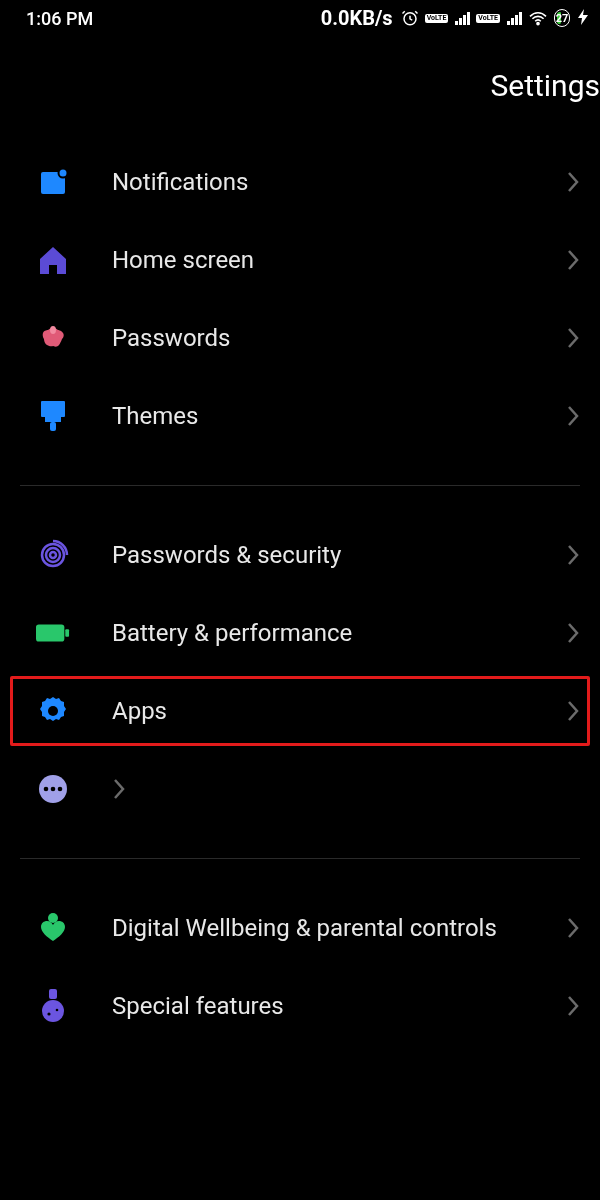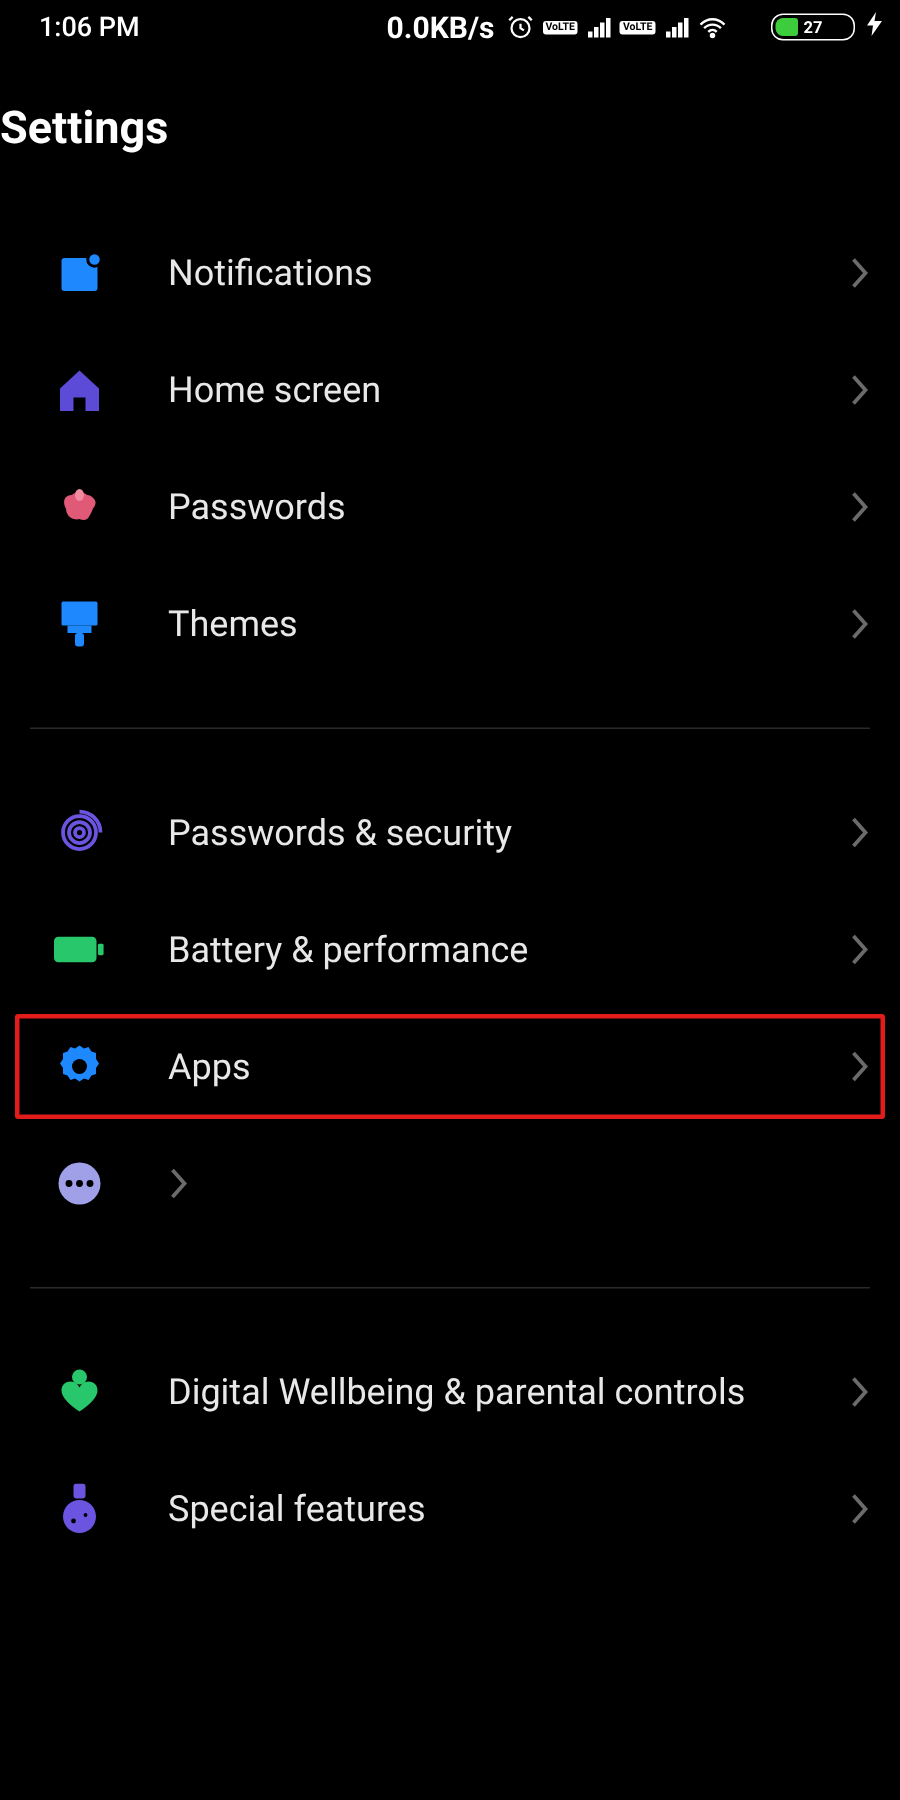--- a/index.html
+++ b/index.html
@@ -51,43 +51,42 @@
   .sig-bars span:nth-child(1){height:4px;}
   .sig-bars span:nth-child(2){height:7px;}
   .sig-bars span:nth-child(3){height:10px;}
   .sig-bars span:nth-child(4){height:13px;}
   .wifi-icon svg { display:block; }
   .battery {
     display: inline-flex;
     border: 1.5px solid #fff;
     border-radius: 8px;
     height: 18px;
-    width: 56px;
+    width: 16px;
     position: relative;
     padding: 2px;
     font-size: 10px;
     font-weight: 700;
     color: #fff;
     justify-content: center;
-    margin-left: 23px;
   }
   .battery .fill {
     position: absolute;
     left: 2px; top: 2px; bottom: 2px;
     width: 27%;
     background: #3ccc3c;
     border-radius: 5px 2px 2px 5px;
   }
   .battery .pct { position: relative; z-index: 1; font-size: 11px;}
   .bolt { font-size: 14px; margin-left: 2px;}
   
   .page-title {
-    text-align: left;
+    text-align: right;
     font-size: 30px;
-    font-weight: 700;
+    font-weight: 400;
     margin-top: 32px;
     margin-bottom: 40px;
   }
   
   .group-divider {
     height: 1px;
     background: #2a2a2a;
     margin: 30px 20px;
   }
   .row {

